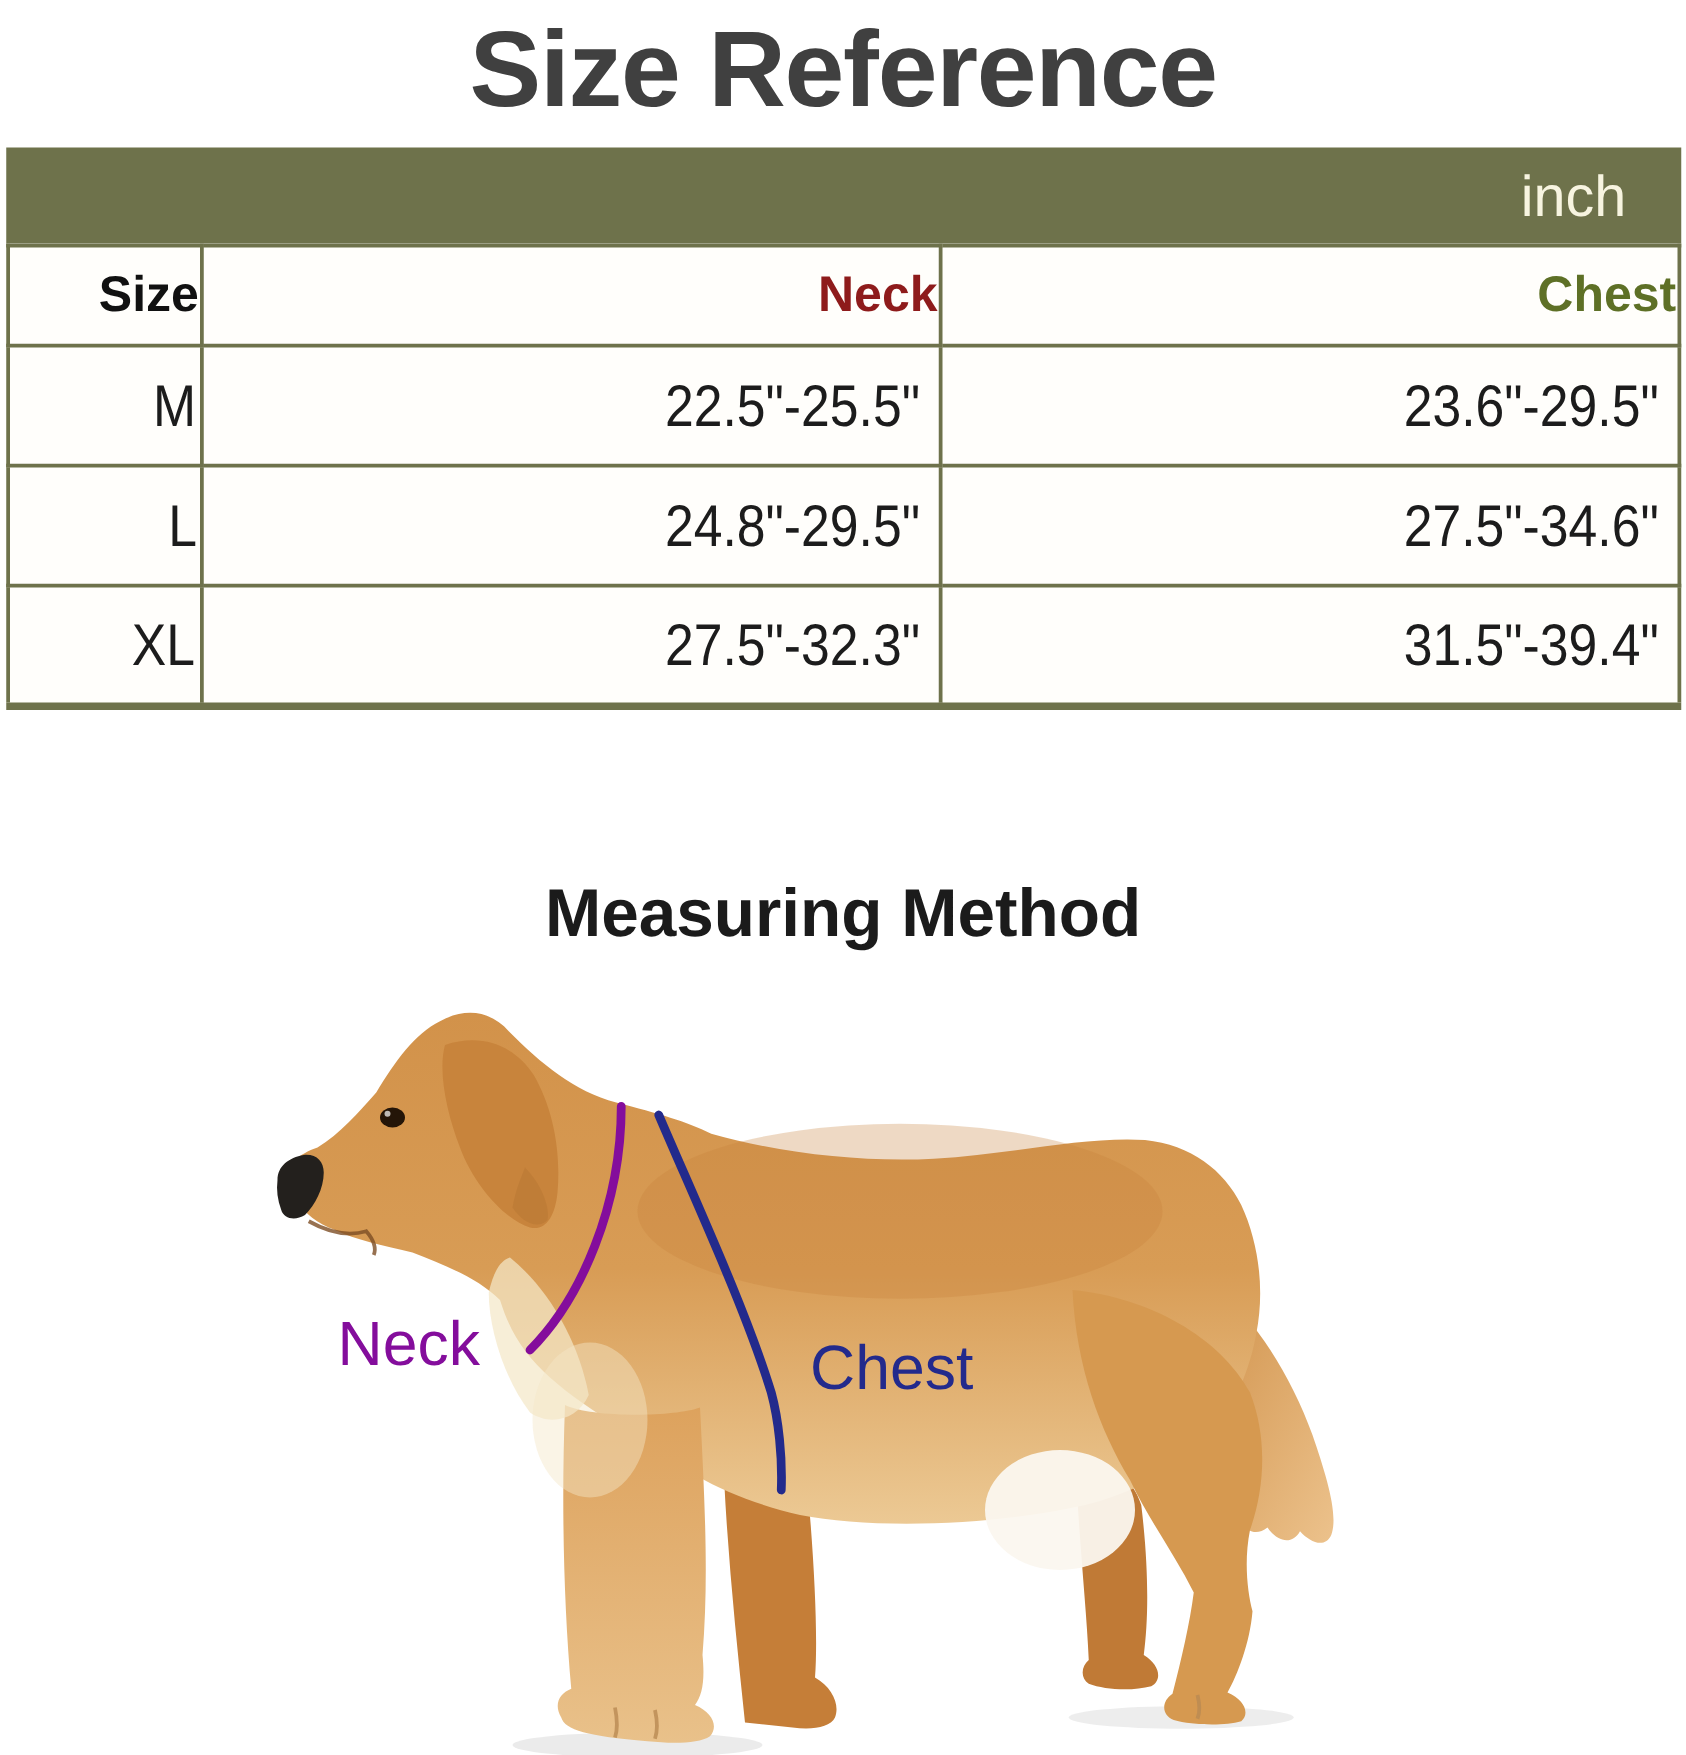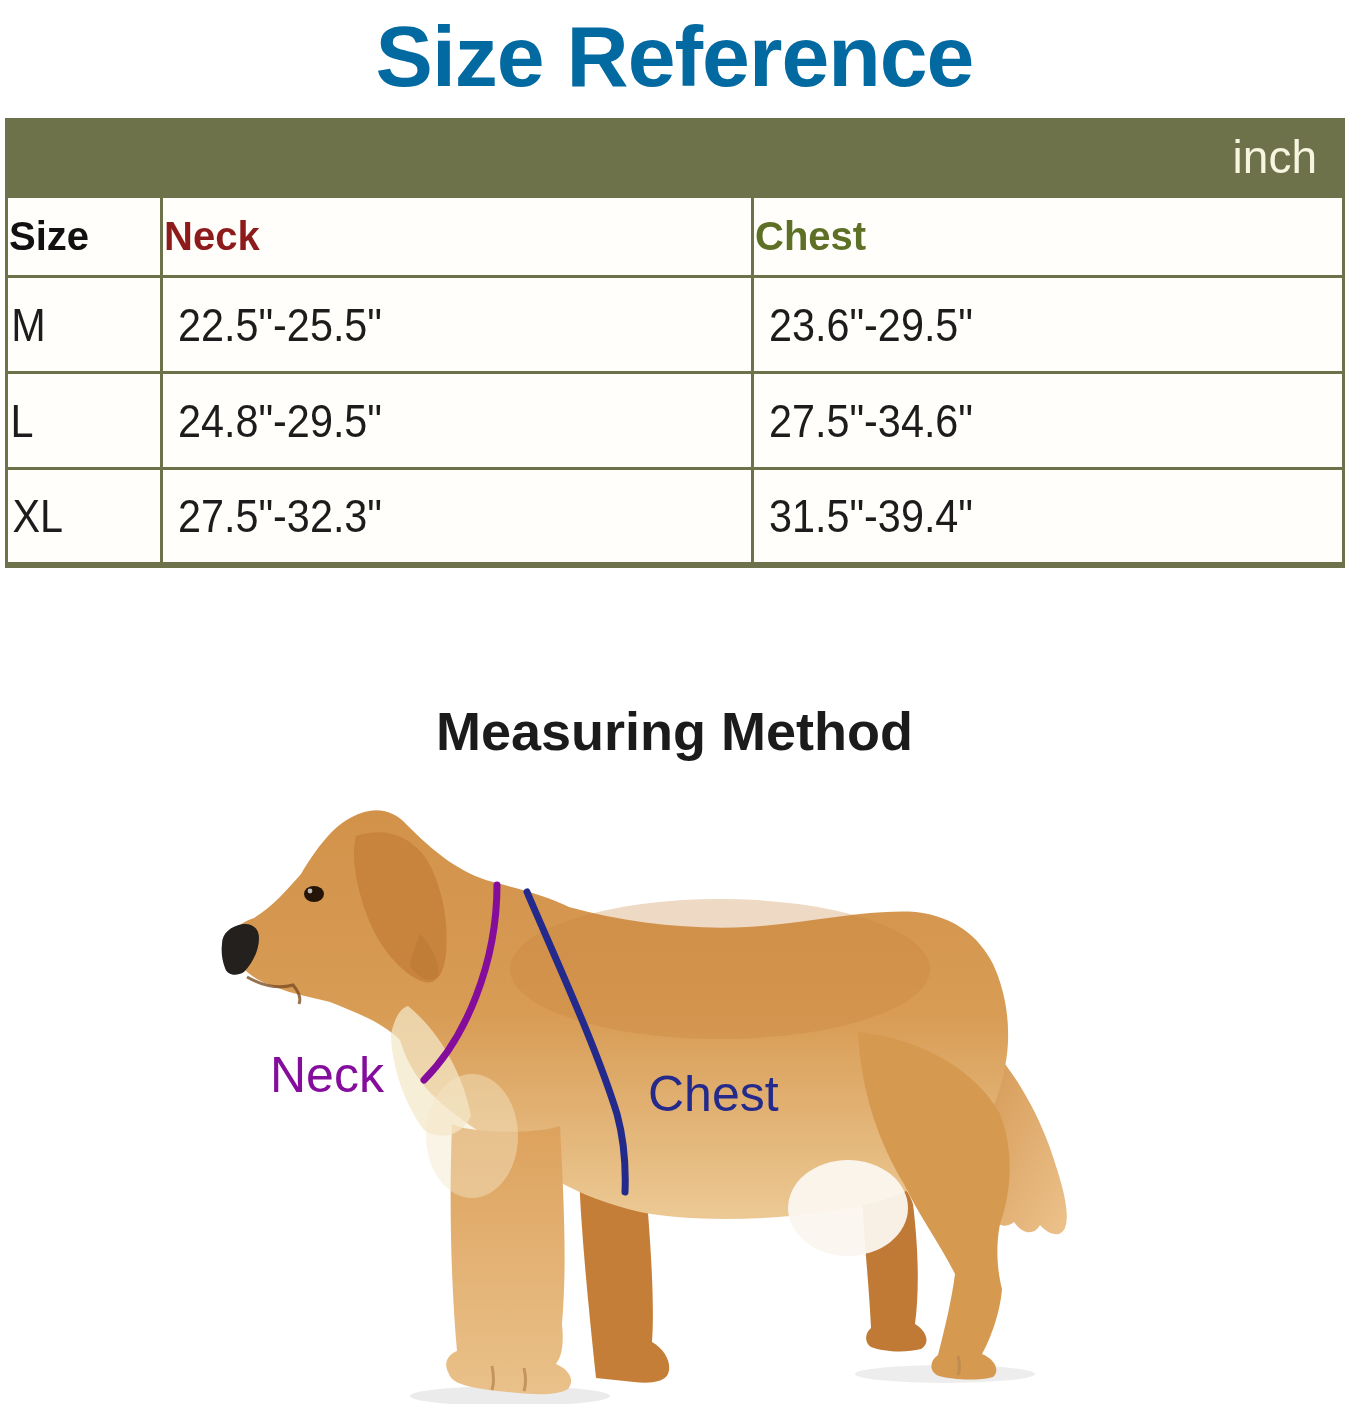--- a/index.html
+++ b/index.html
@@ -2,29 +2,29 @@
 <html><head>
 <meta charset="utf-8">
 <style>
   html,body{margin:0;padding:0;background:#ffffff;}
   .page{position:relative;width:1349px;height:1404px;background:#ffffff;overflow:hidden;
         font-family:"Liberation Sans", sans-serif;color:#151515;}
 
   
   .main-title{position:absolute;top:0;left:0;width:100%;height:112px;
               display:flex;align-items:center;justify-content:center;
-              font-size:86px;font-weight:bold;letter-spacing:-1px;color:#0369a1;}
+              font-size:86px;font-weight:bold;letter-spacing:-1px;color:#404040;}
 
   
   .table-wrap{position:absolute;top:118px;left:5px;width:1340px;}
   .inch-bar{height:77px;background:#6e724b;display:flex;align-items:center;justify-content:flex-end;
-            padding-right:28px;box-sizing:border-box;color:#f7f4e0;font-size:46px;}
+            padding-right:44px;box-sizing:border-box;color:#f7f4e0;font-size:46px;}
   table.size-table{width:100%;border-collapse:collapse;table-layout:fixed;background:#fffefb;
                    border:3px solid #6e724b;border-bottom:6px solid #6e724b;}
-  table.size-table th,table.size-table td{border:3px solid #6e724b;text-align:left;vertical-align:middle;}
+  table.size-table th,table.size-table td{border:3px solid #6e724b;text-align:right;vertical-align:middle;}
   col.c-size{width:11.6%;} col.c-neck{width:44.2%;} col.c-chest{width:44.2%;}
   tr.head-row{height:80px;}
   tr.data-row{height:96px;}
   th{font-size:40px;font-weight:bold;}
   th.h-size{color:#111111;}
   th.h-neck{color:#8e1b1b;}
   th.h-chest{color:#5e7026;}
   td{font-size:47px;font-weight:normal;color:#1c1c1c;}
   .narrow{display:inline-block;transform:scaleX(.88);transform-origin:center;white-space:nowrap;}
 

